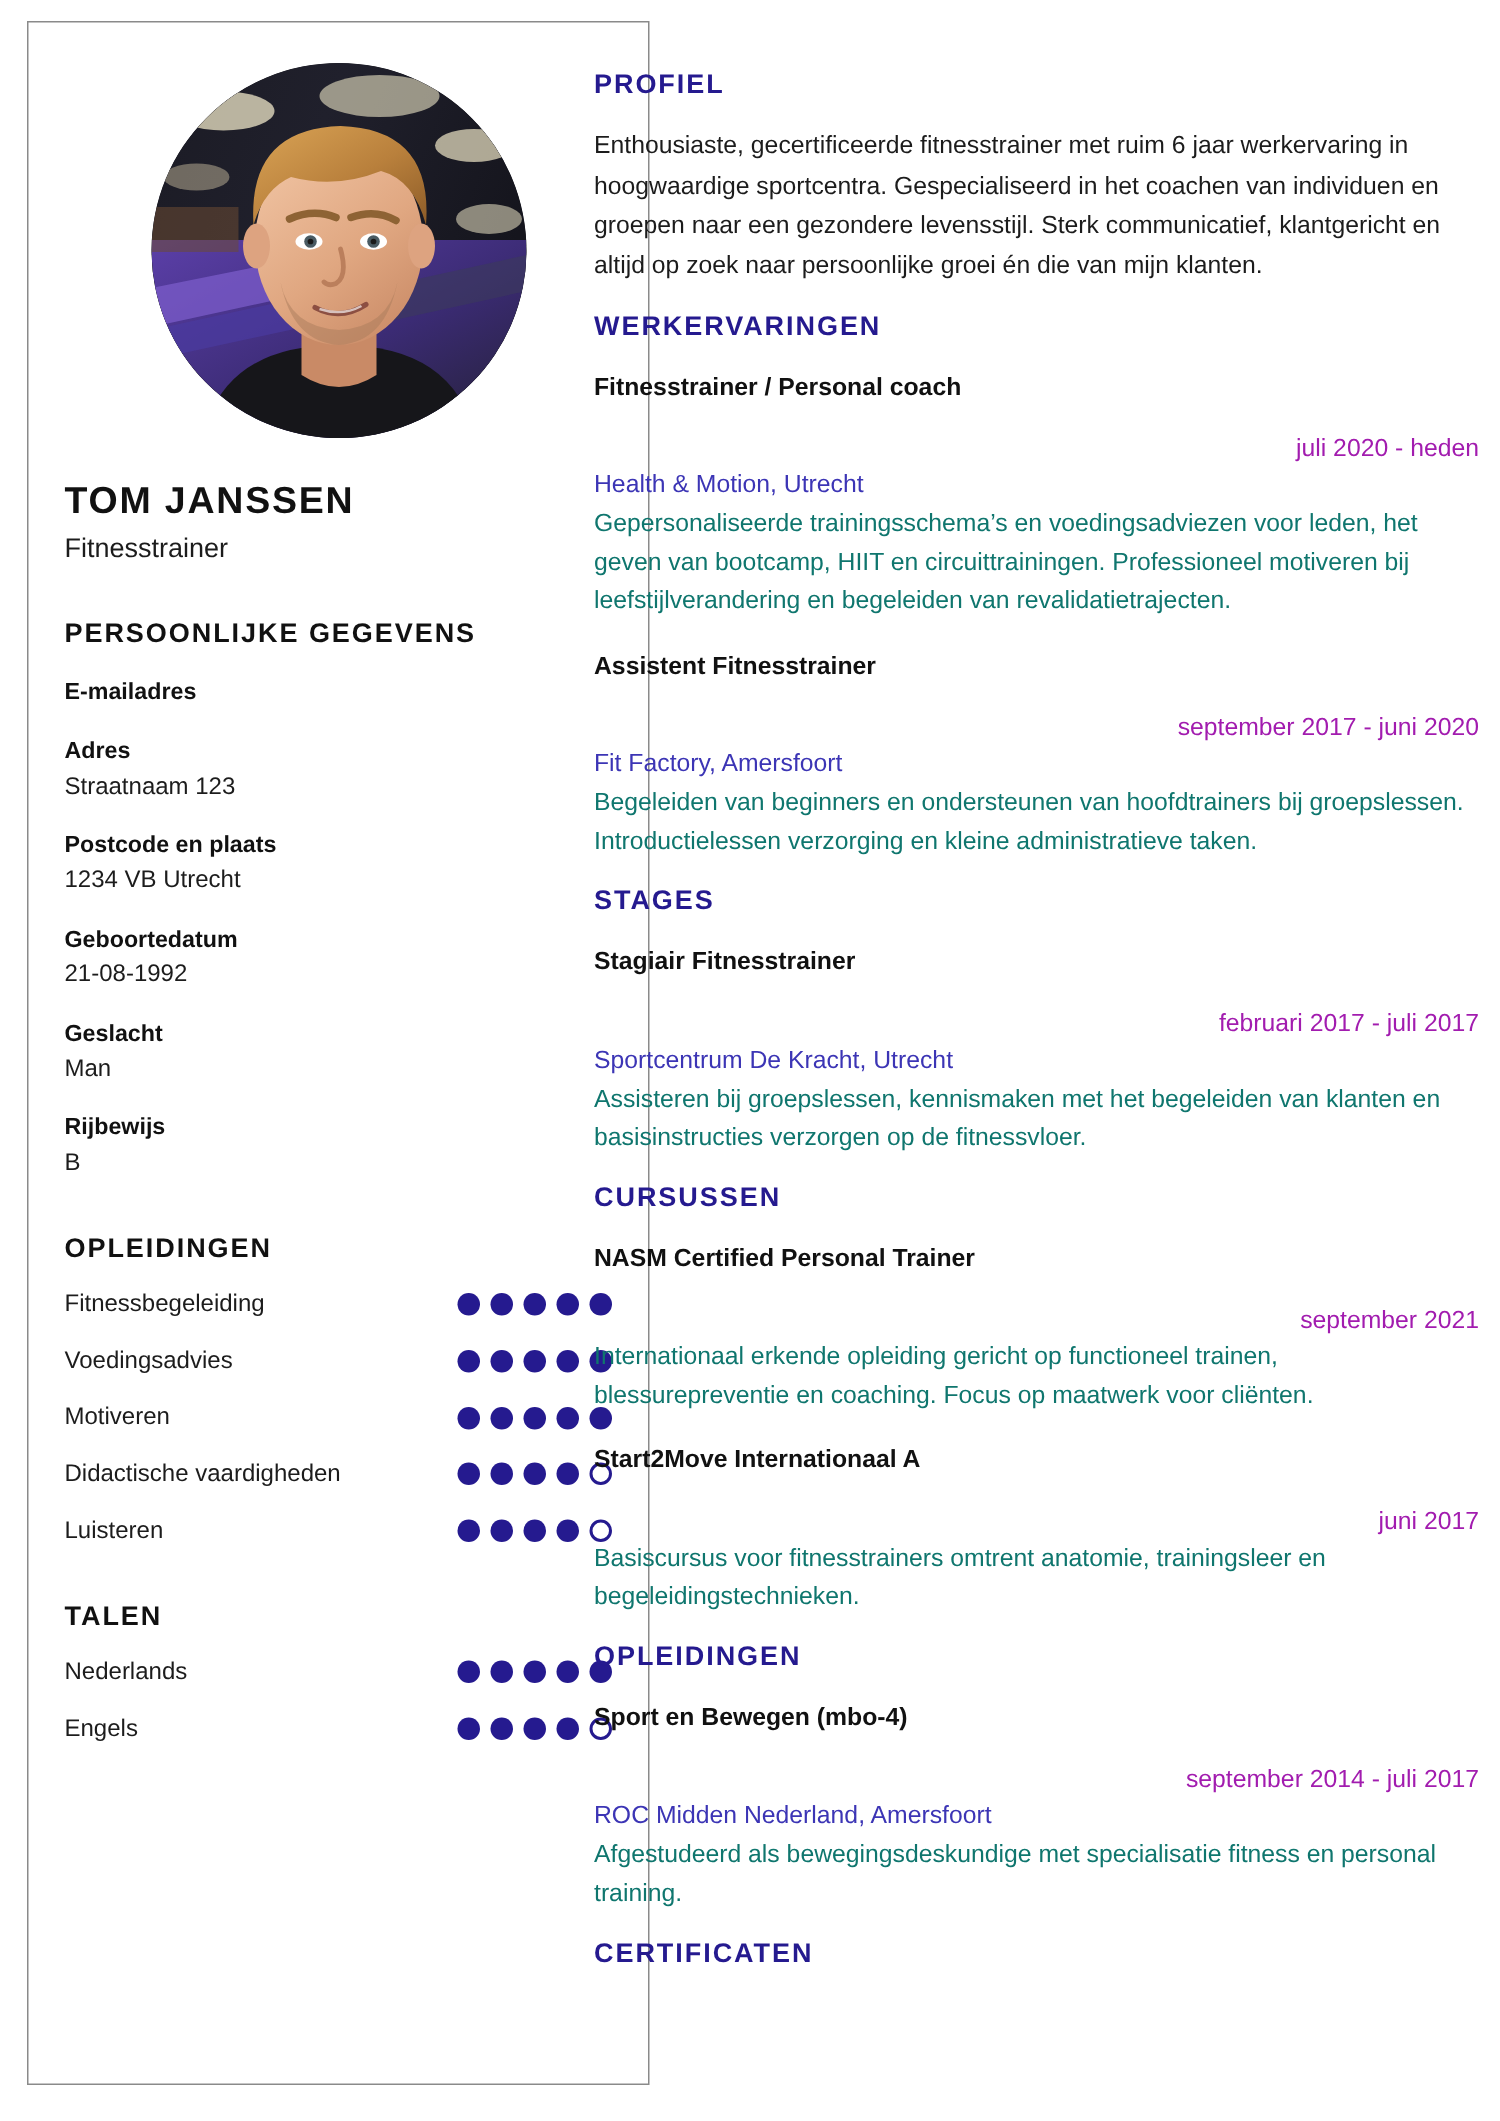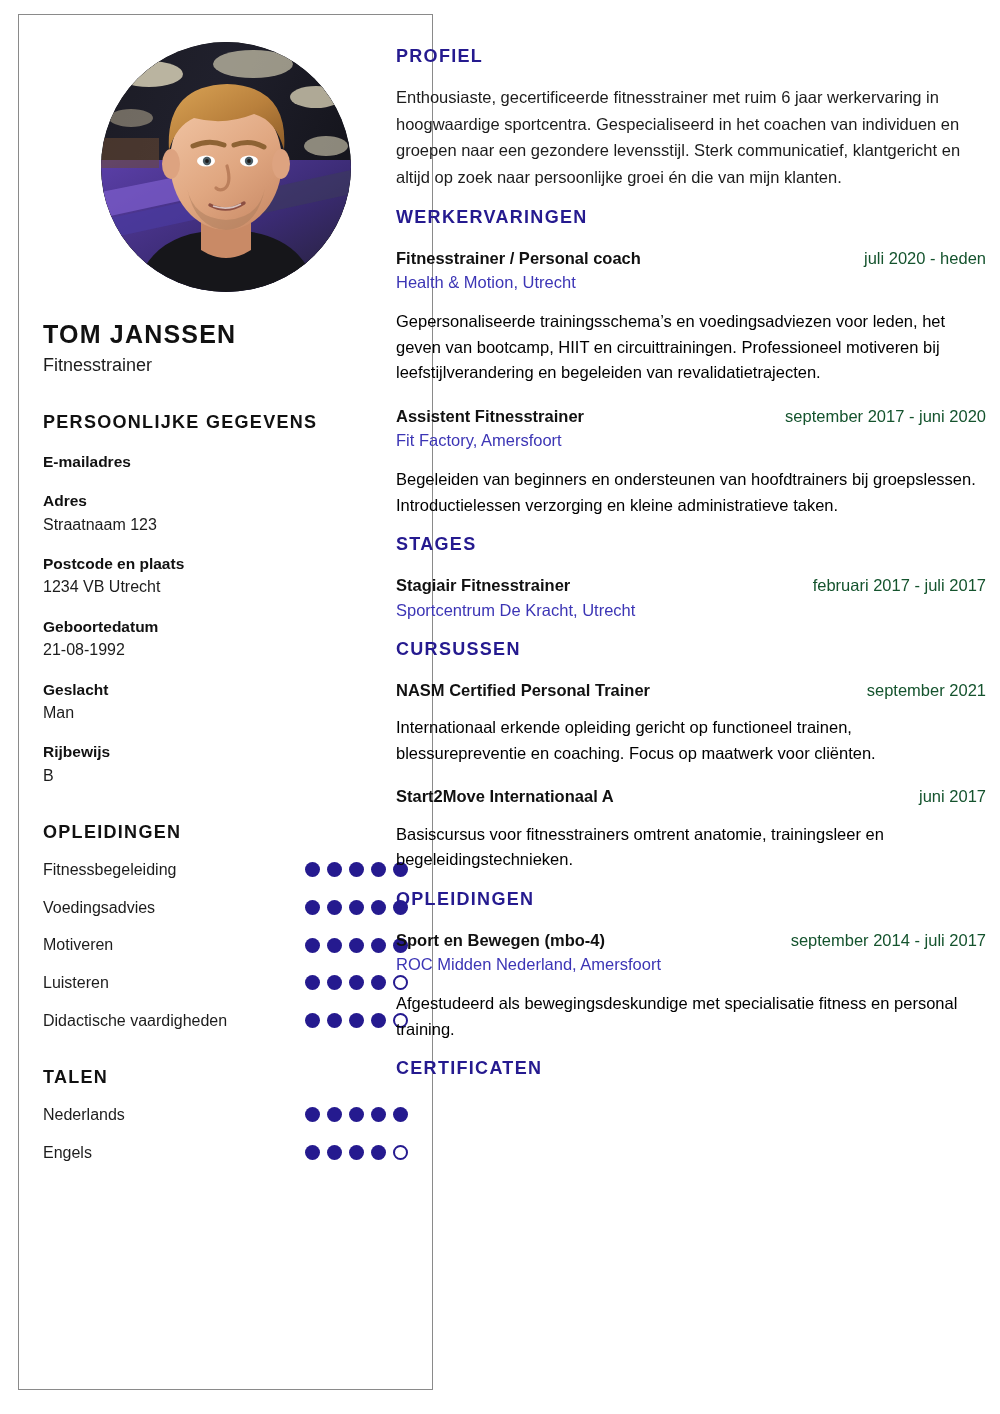--- a/index.html
+++ b/index.html
@@ -123,35 +123,36 @@
     gap:14px;
   }
   .entry-title{
     font-size:16.5px;
     font-weight:bold;
     color:#111111;
     line-height:1.3;
   }
   .entry-date{
     font-size:16.5px;
-    color:#14532d;
+    color:#a21caf;
     white-space:nowrap;
     line-height:1.3;
+    margin-top:41px;
   }
   .entry-org{
     font-size:16.5px;
     color:#3c35b5;
     line-height:1.45;
     margin-top:2px;
   }
   .entry-desc{
     font-size:16.5px;
-    color:#000000;
+    color:#0f766e;
     line-height:1.55;
-    margin-top:14px;
+    margin-top:1px;
   }
 </style>
 </head>
 <body>
 
 <div class="page">
 
   <div class="sidebar">
 
     <div class="photo-wrap">
@@ -281,31 +282,31 @@
         <div class="rating-label">Motiveren</div>
         <div class="dots">
             <span class="dot full"></span>
             <span class="dot full"></span>
             <span class="dot full"></span>
             <span class="dot full"></span>
             <span class="dot full"></span>
           </div>
       </div>
       <div class="rating-row">
+        <div class="rating-label">Didactische vaardigheden</div>
+        <div class="dots">
+            <span class="dot full"></span>
+            <span class="dot full"></span>
+            <span class="dot full"></span>
+            <span class="dot full"></span>
+            <span class="dot empty"></span>
+          </div>
+      </div>
+      <div class="rating-row">
         <div class="rating-label">Luisteren</div>
-        <div class="dots">
-            <span class="dot full"></span>
-            <span class="dot full"></span>
-            <span class="dot full"></span>
-            <span class="dot full"></span>
-            <span class="dot empty"></span>
-          </div>
-      </div>
-      <div class="rating-row">
-        <div class="rating-label">Didactische vaardigheden</div>
         <div class="dots">
             <span class="dot full"></span>
             <span class="dot full"></span>
             <span class="dot full"></span>
             <span class="dot full"></span>
             <span class="dot empty"></span>
           </div>
       </div>
     </div>
 
@@ -361,20 +362,21 @@
     </div>
 
     <div class="main-heading spaced">STAGES</div>
     <div>
       <div class="entry">
         <div class="entry-top">
           <div class="entry-title">Stagiair Fitnesstrainer</div>
           <div class="entry-date">februari 2017 - juli 2017</div>
         </div>
         <div class="entry-org">Sportcentrum De Kracht, Utrecht</div>
+        <div class="entry-desc">Assisteren bij groepslessen, kennismaken met het begeleiden van klanten en basisinstructies verzorgen op de fitnessvloer.</div>
       </div>
     </div>
 
     <div class="main-heading spaced">CURSUSSEN</div>
     <div>
       <div class="entry">
         <div class="entry-top">
           <div class="entry-title">NASM Certified Personal Trainer</div>
           <div class="entry-date">september 2021</div>
         </div>

